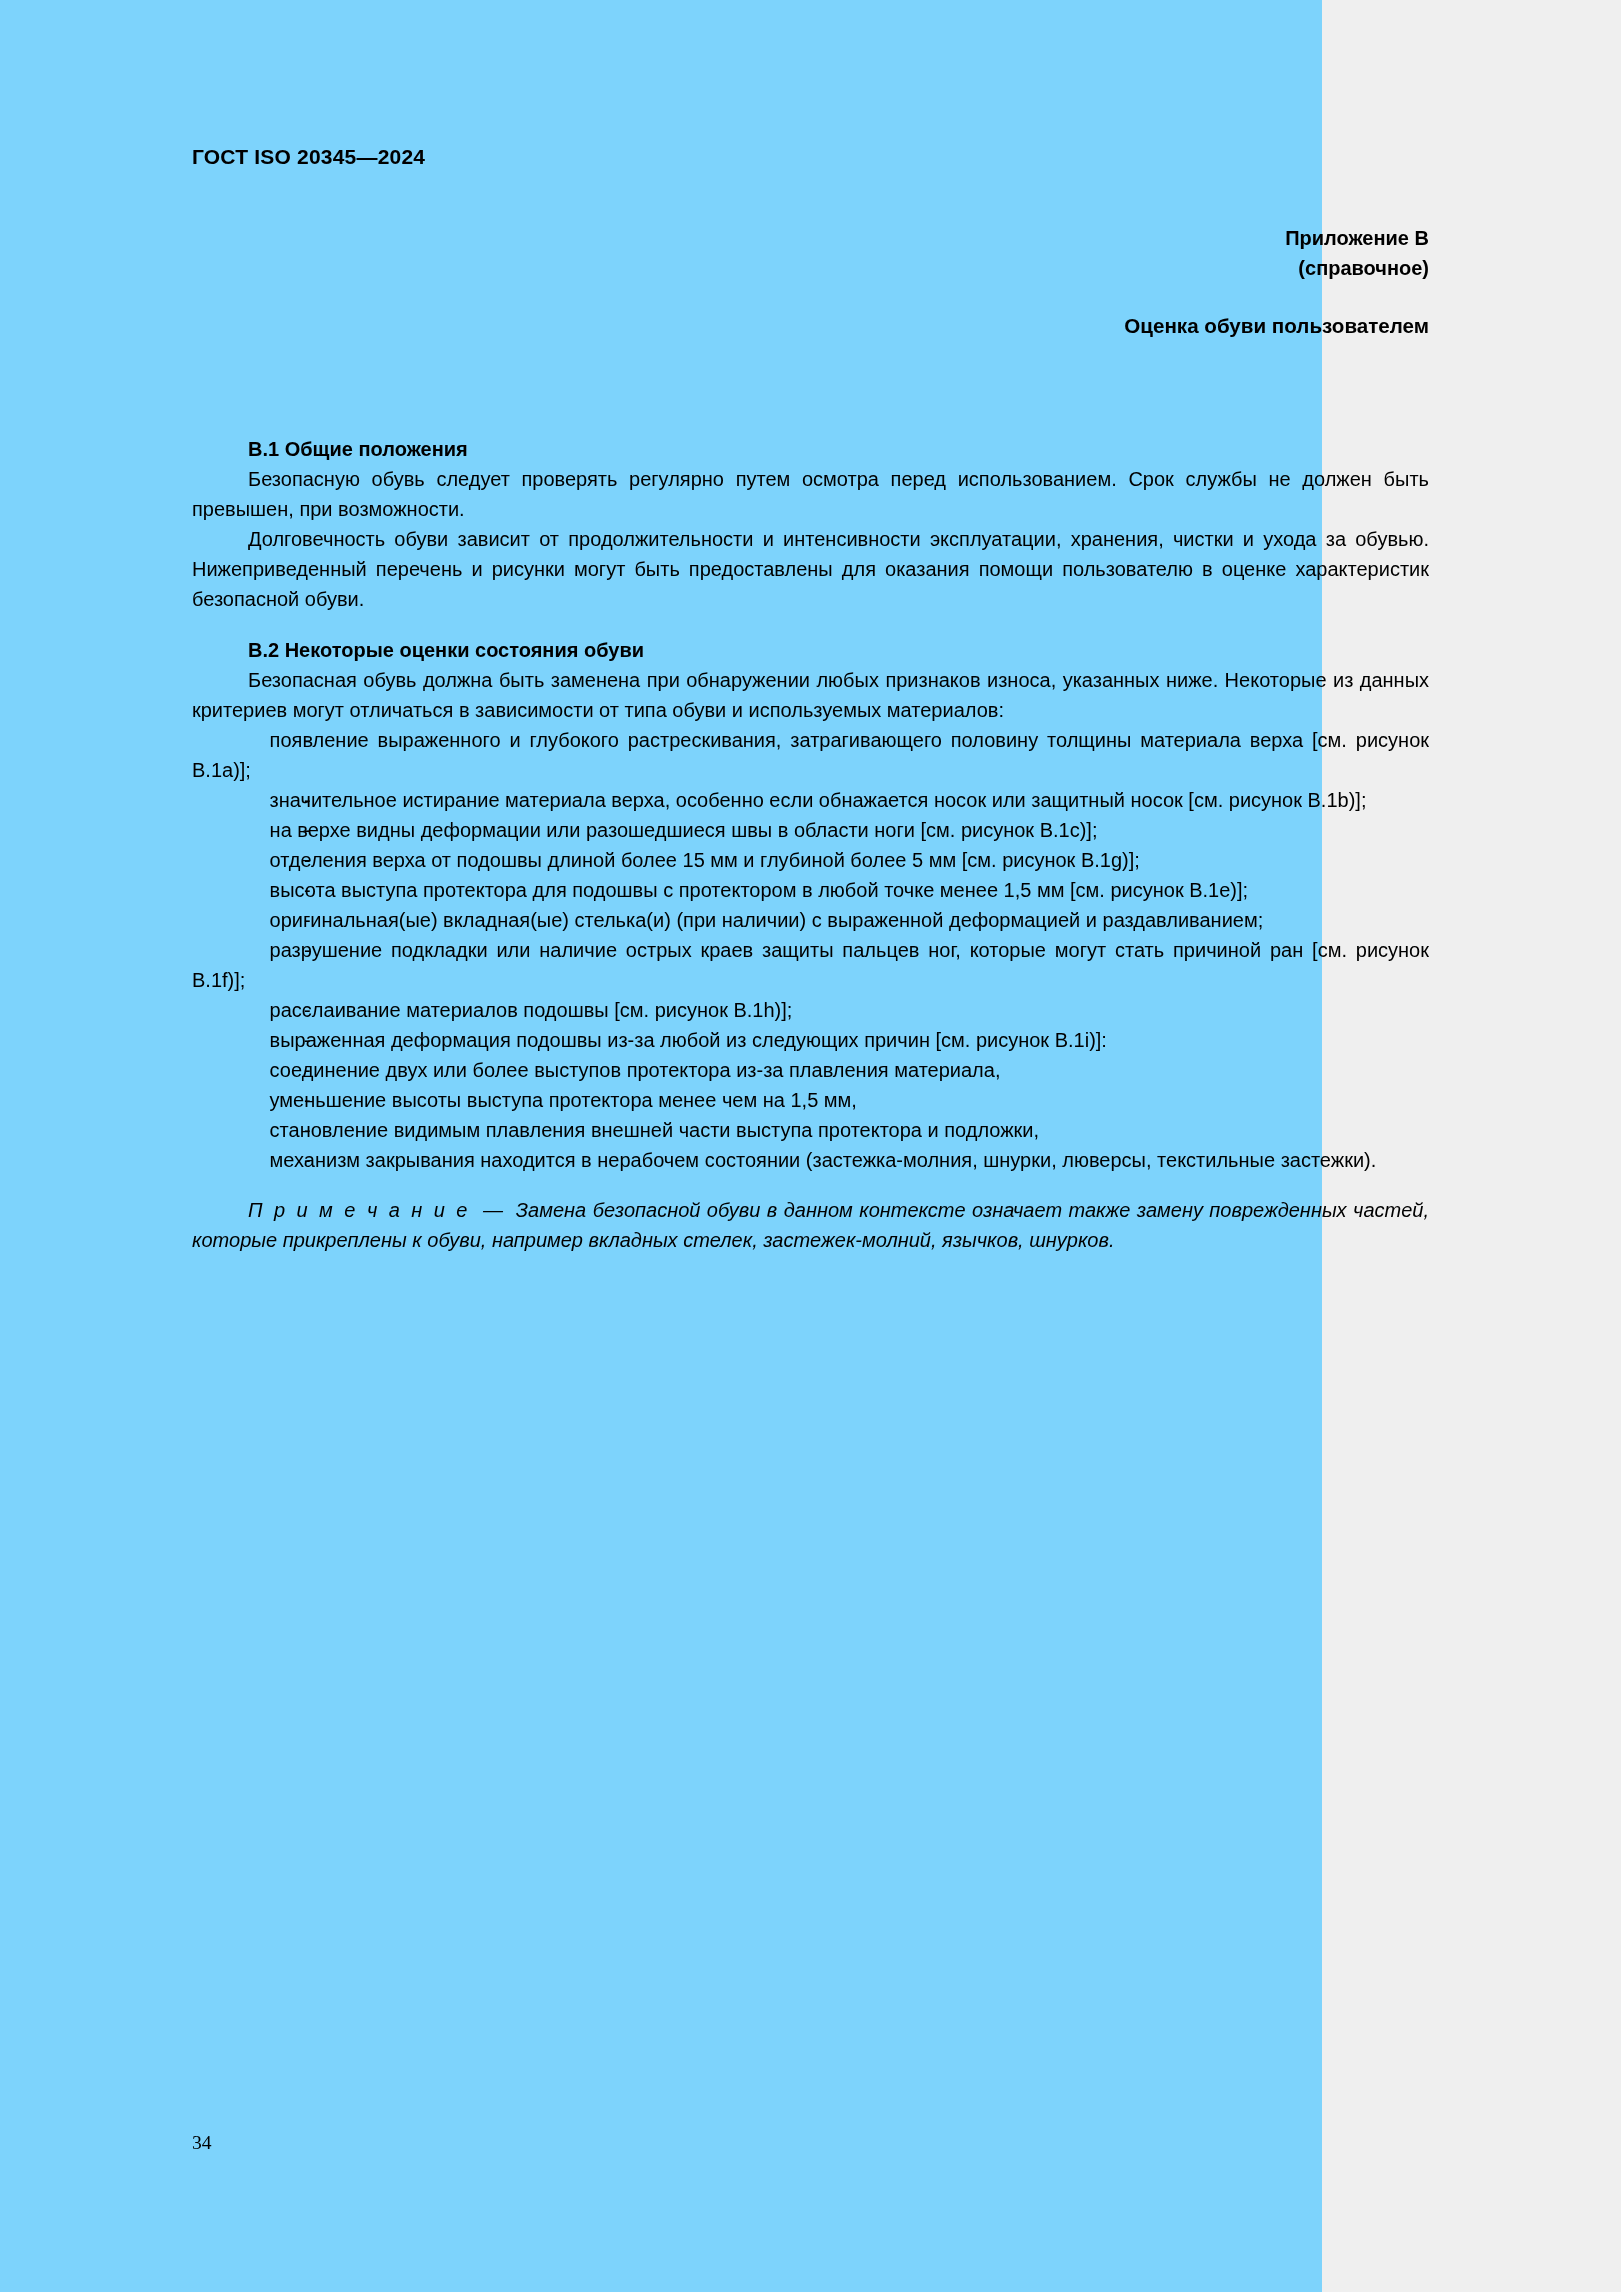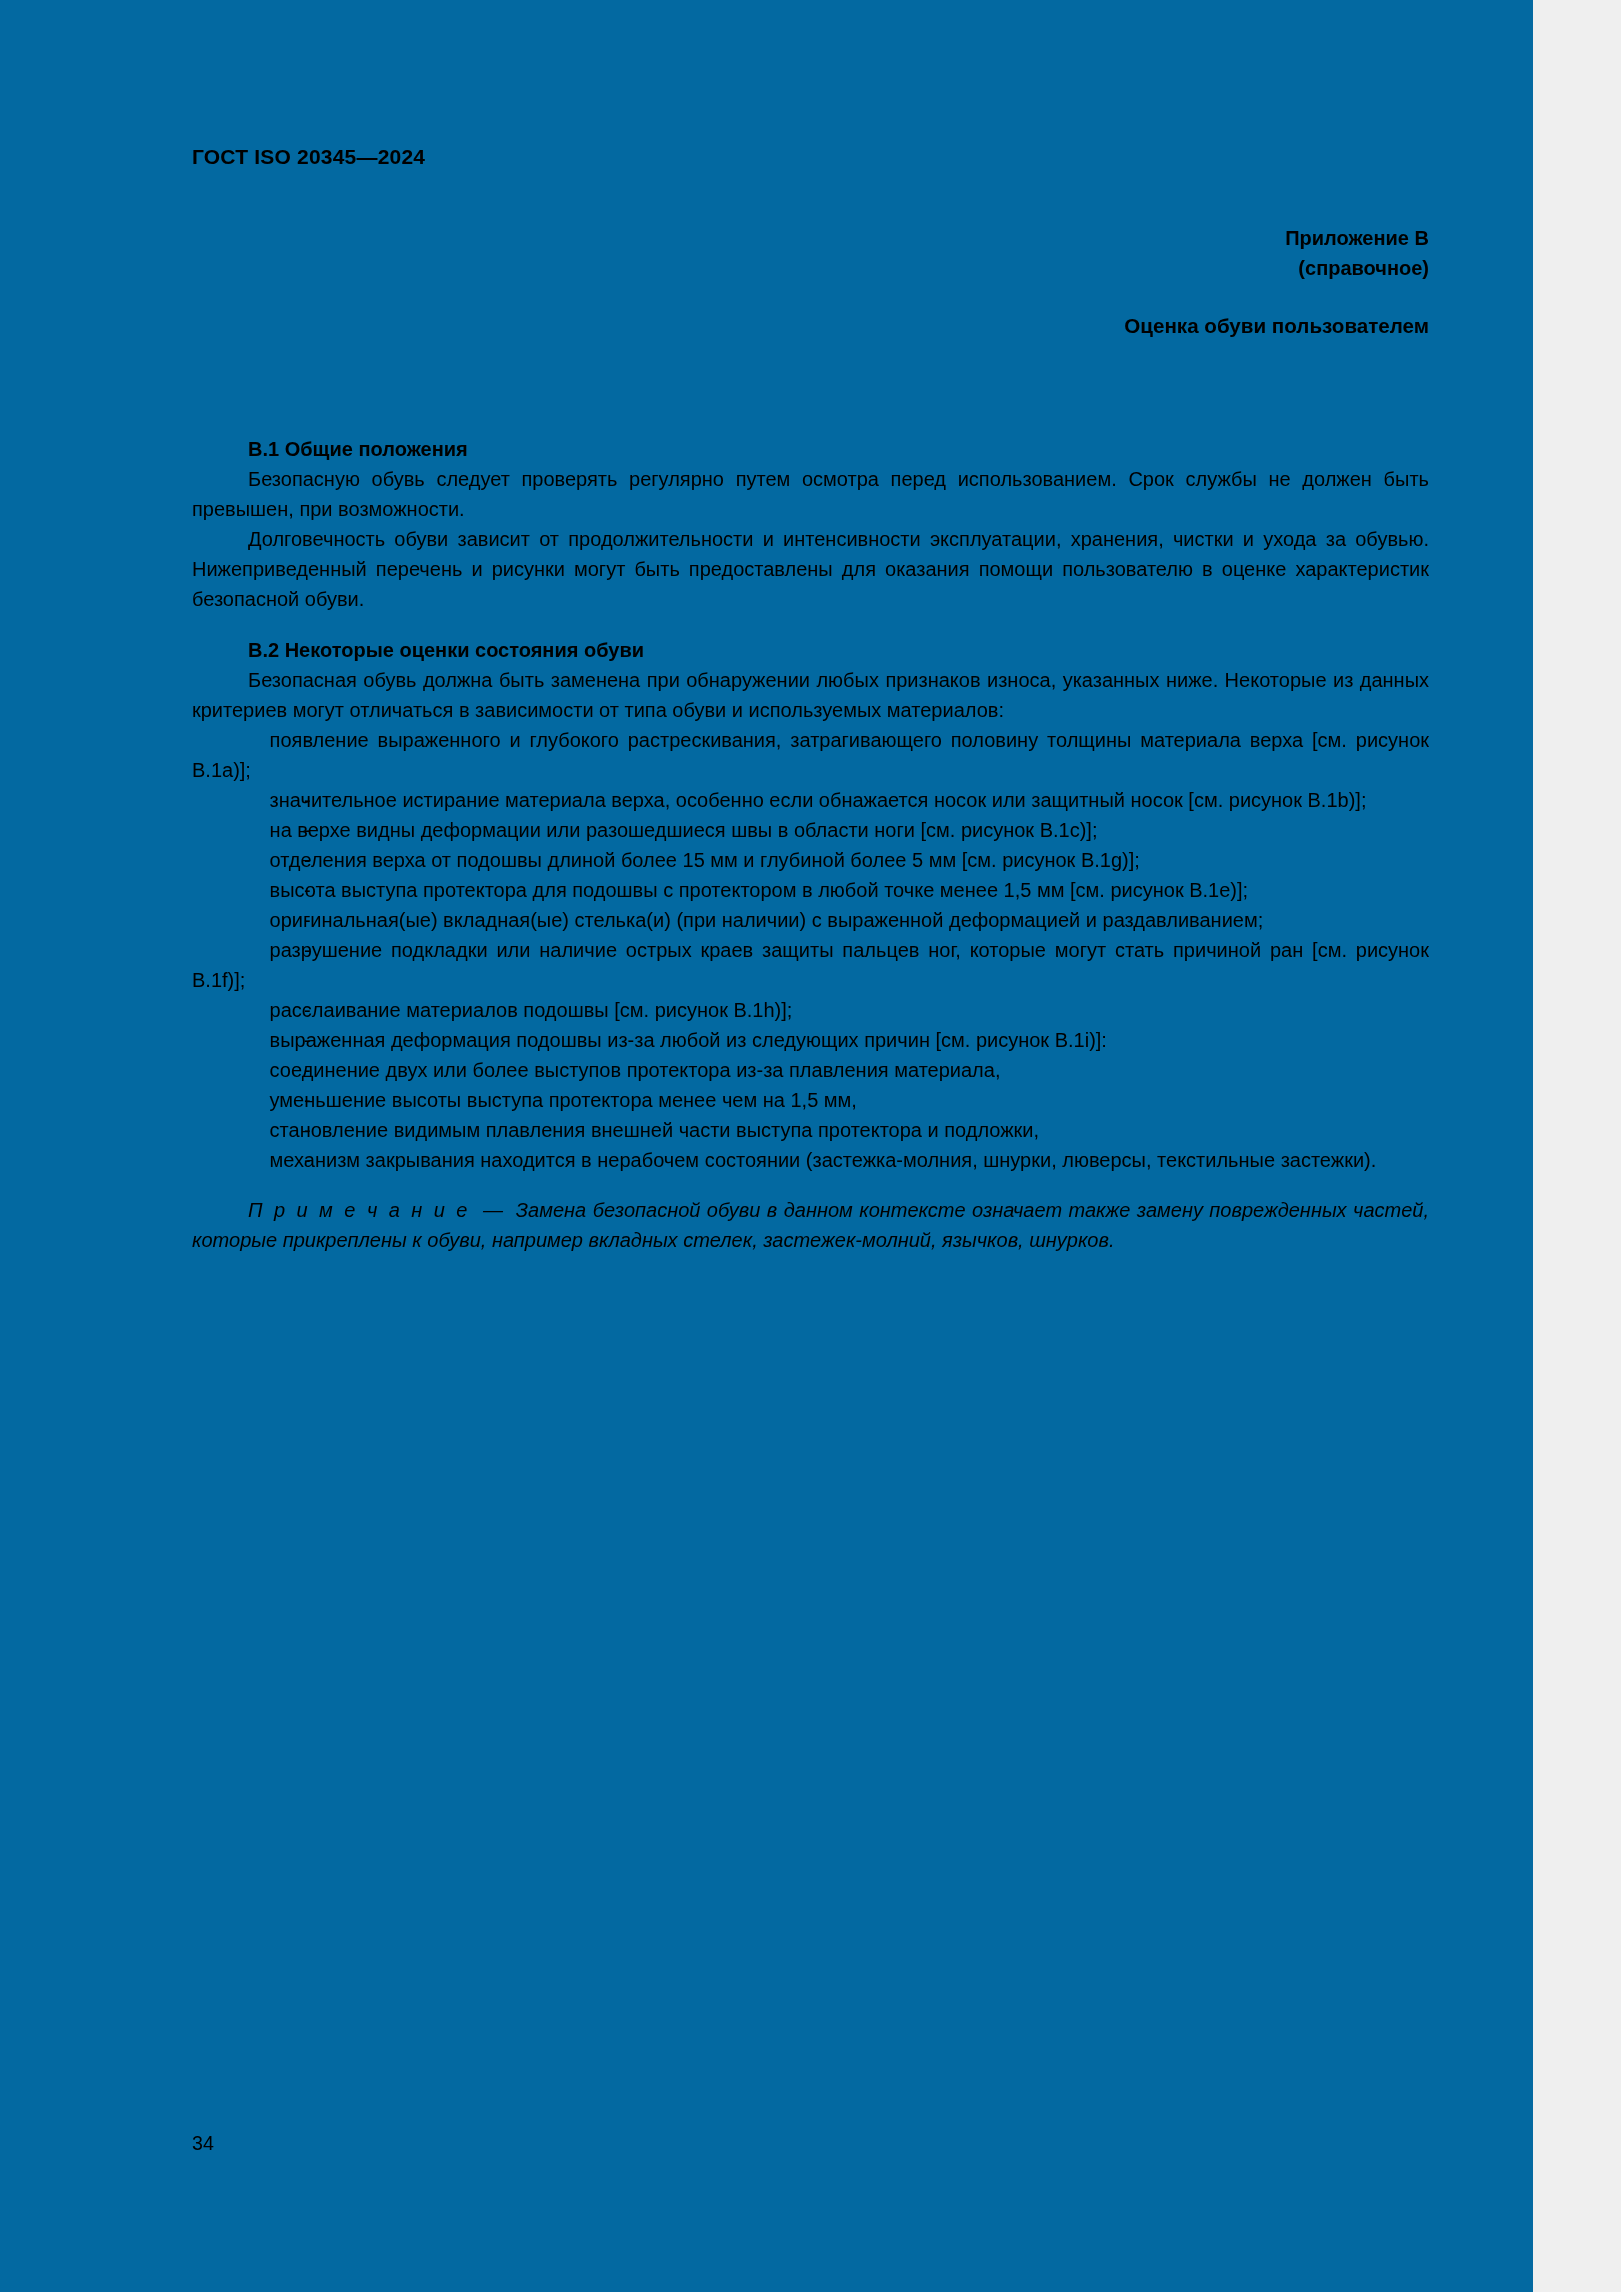--- a/index.html
+++ b/index.html
@@ -11,23 +11,23 @@
     width: 1621px;
     height: 2293px;
     font-family: "Liberation Sans", sans-serif;
     color: #000;
     position: relative;
     overflow: hidden;
   }
   .page {
     position: absolute;
     top: 0; left: 0;
-    width: 1533px;
+    width: 1322px;
     height: 2293px;
-    background: #0369a1;
+    background: #7dd3fc;
   }
   .header {
     position: absolute;
     left: 192px;
     top: 145px;
     font-size: 21px;
     font-weight: bold;
     letter-spacing: 0.2px;
   }
   .annex-title {
@@ -99,20 +99,21 @@
   }
   .dash-marker {
     display: inline-block;
     width: 21.6px;
   }
   .page-number {
     position: absolute;
     left: 192px;
     top: 2132px;
     font-size: 19.6px;
+    font-family: Liberation Serif, serif;
   }
 </style>
 </head>
 <body>
 
 <div class="page">
 
   <div class="header">ГОСТ ISO 20345—2024</div>
 
   <div class="annex-title">

